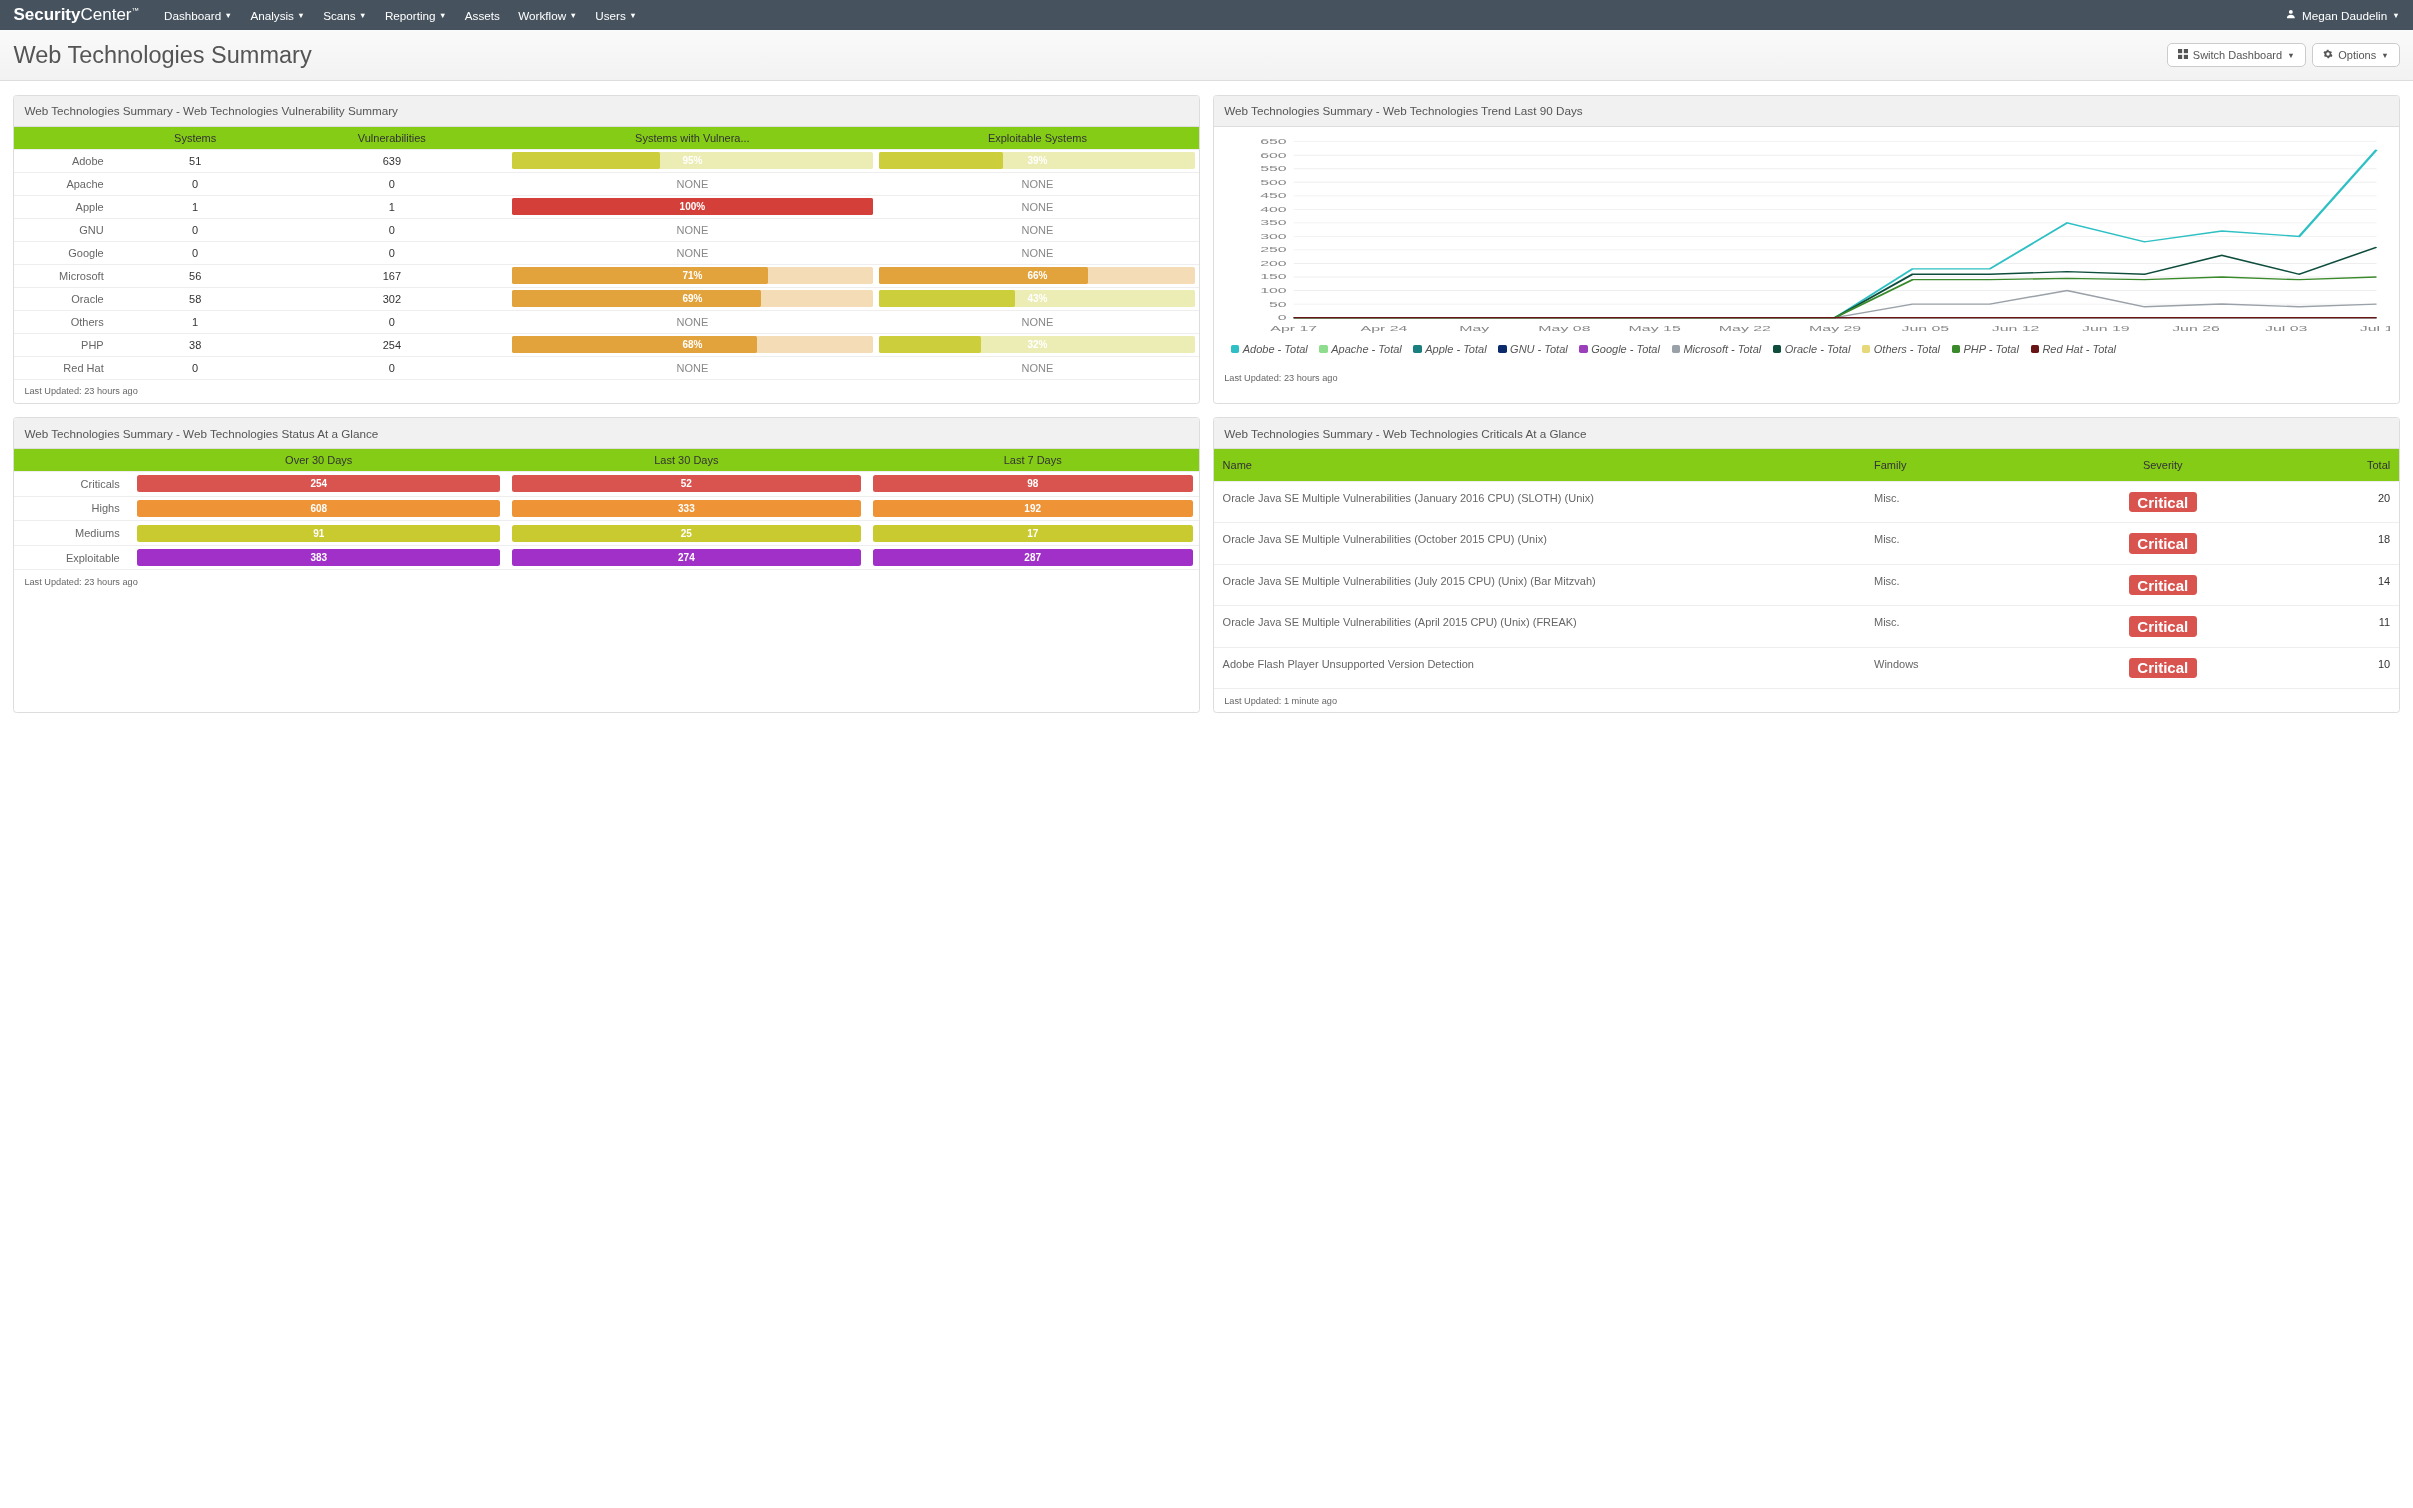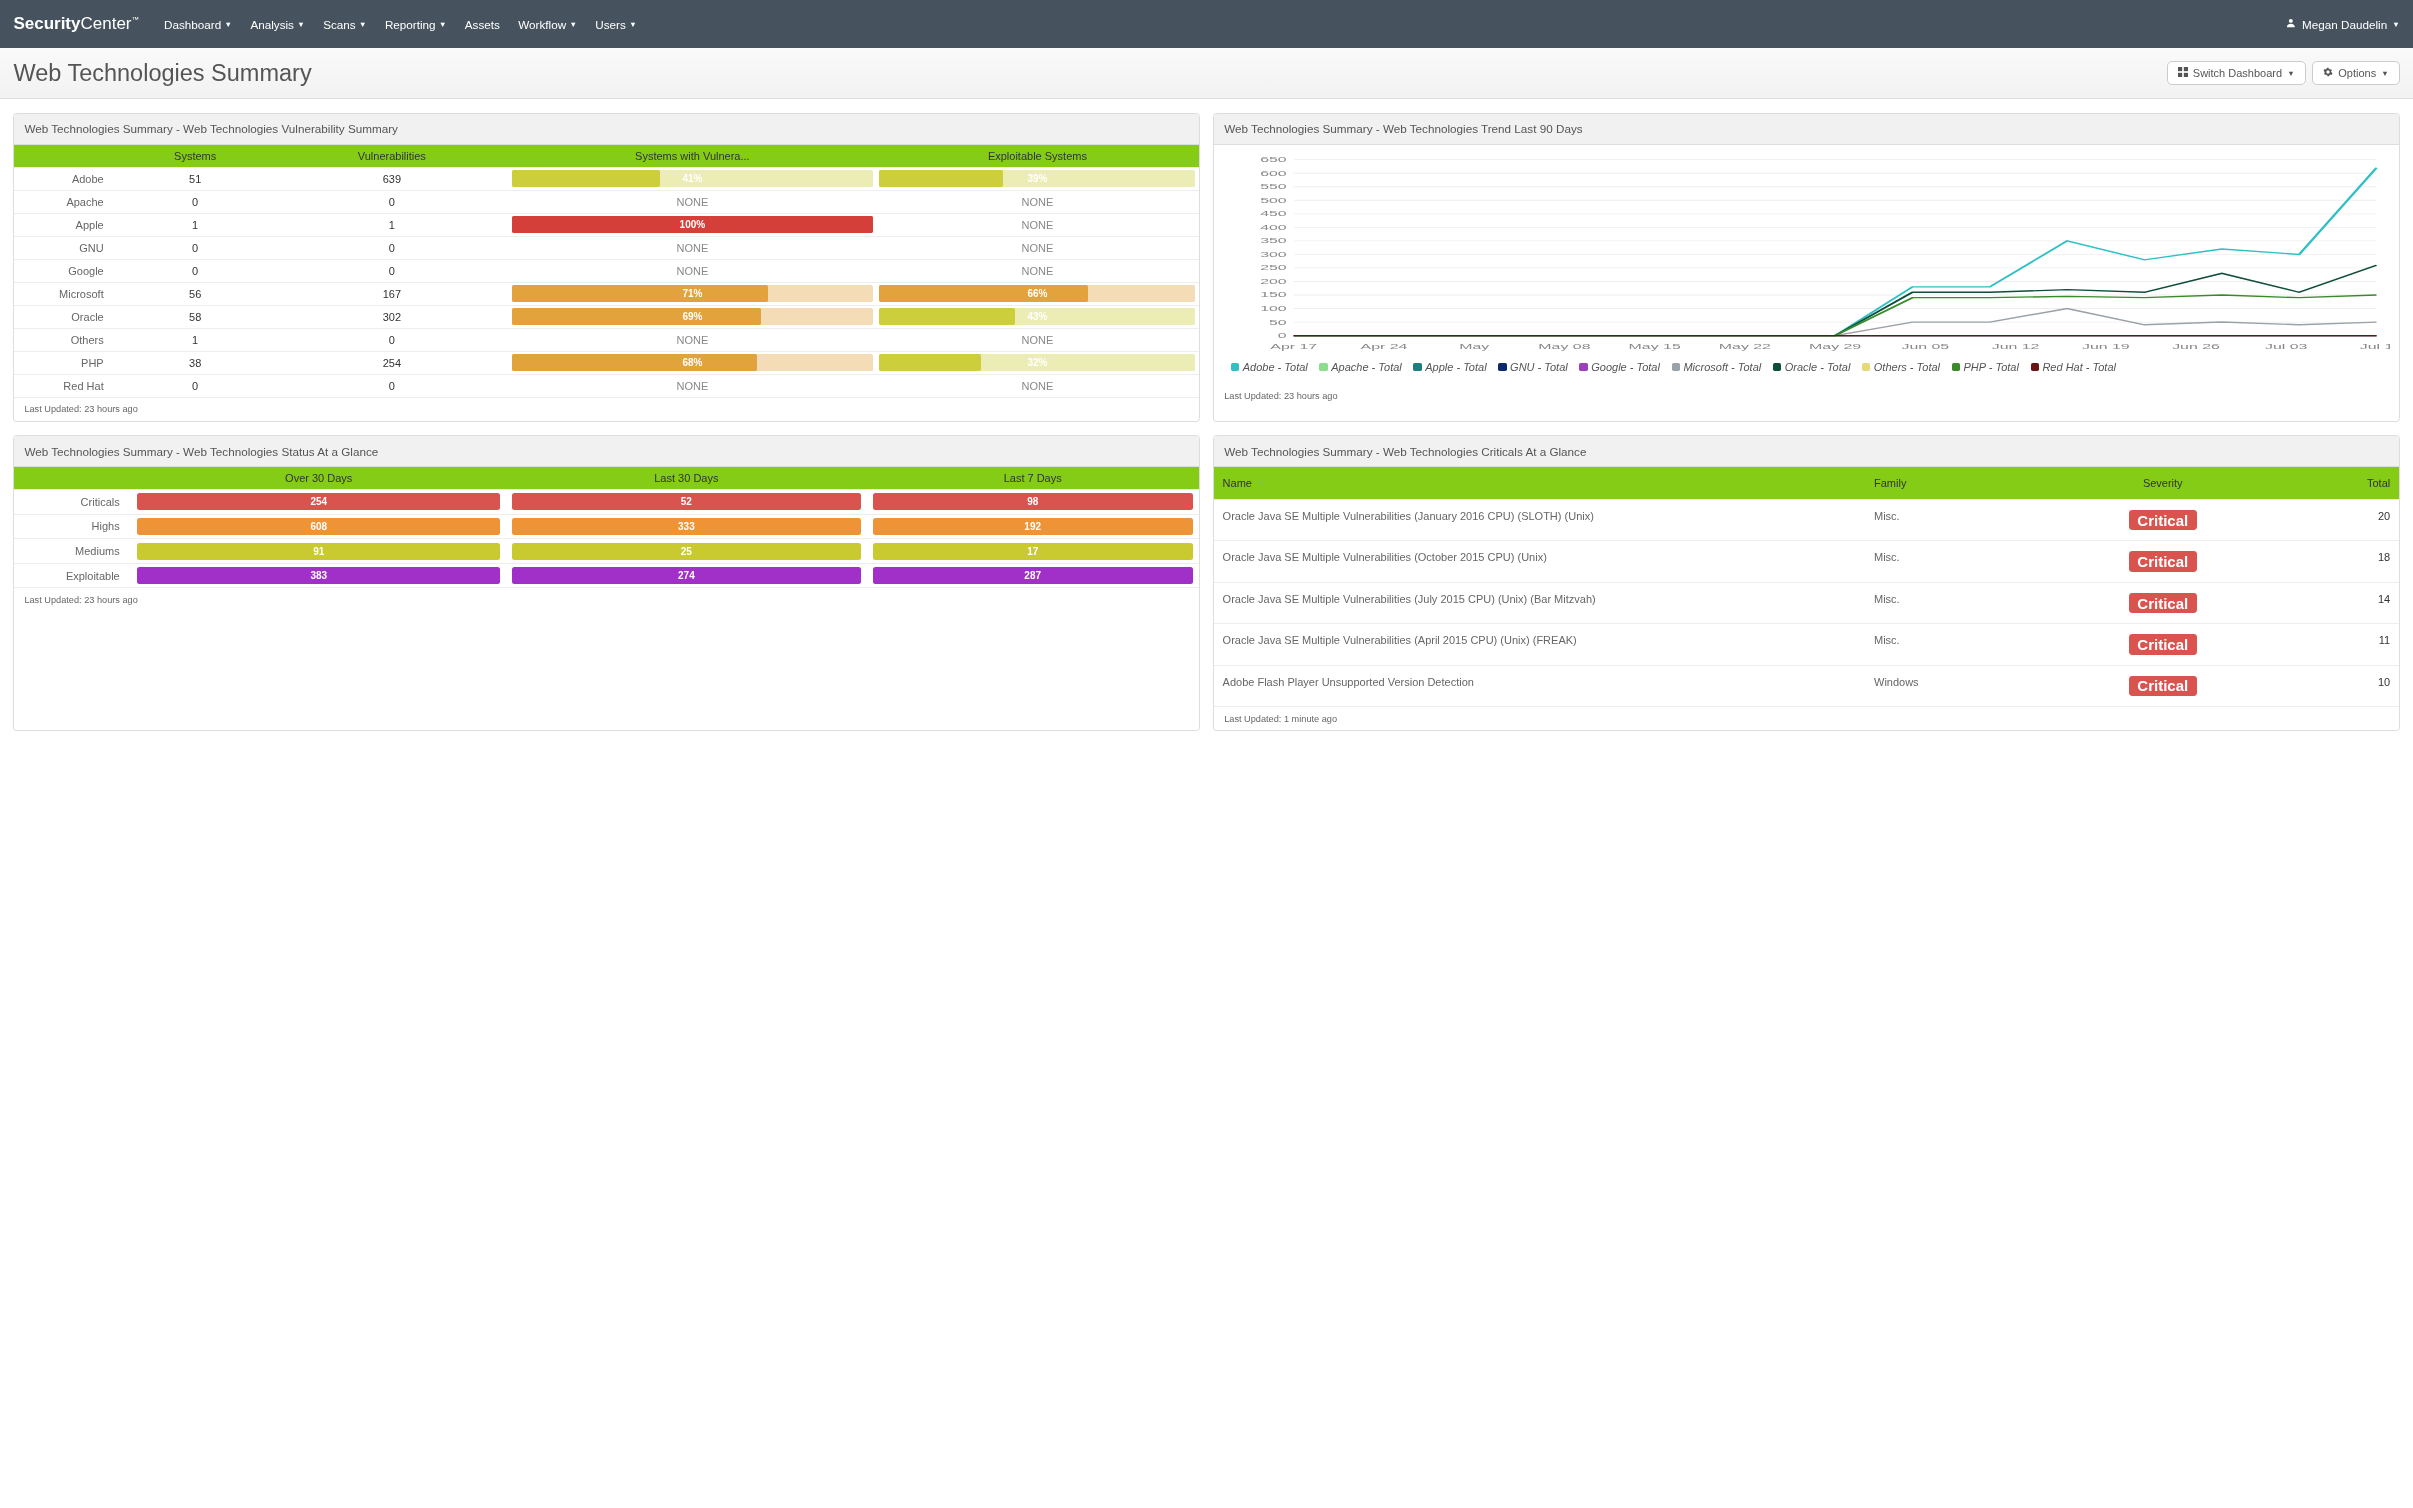--- a/index.html
+++ b/index.html
@@ -1,17 +1,17 @@
 <!DOCTYPE html>
 <html style="font-size:13.4px"><head>
 <meta charset="utf-8">
 <style>
 * { box-sizing: border-box; margin: 0; padding: 0; }
 body { font-family: "Helvetica Neue", Helvetica, Arial, sans-serif; font-size: 11px; color: #333; background: #fff; }
-.navbar { background: #46535e; color: #fff; height: 48px; display: flex; align-items: center; padding: 0 13.4px; }
+.navbar { background: #46535e; color: #fff; height: 30px; display: flex; align-items: center; padding: 0 13.4px; }
 .brand { font-size: 17px; font-weight: 300; margin-right: 25px; }
 .brand b { font-weight: 600; }
 .nav-items { display: flex; gap: 18.4px; flex: 1; }
 .nav-item { color: #fff; cursor: pointer; font-size: 11.7px; display: flex; align-items: center; gap: 3.4px; }
 .caret { font-size: 7.5px; }
 .user-menu { display: flex; align-items: center; gap: 5px; cursor: pointer; font-size: 11.7px; }
 .subheader { display: flex; align-items: center; padding: 11.7px 13.4px; border-bottom: 0.8px solid #ddd; background: linear-gradient(to bottom, #fafafa, #f2f2f2); justify-content: space-between; }
 .page-title { font-size: 23.5px; font-weight: 300; color: #555; flex: 1; }
 .btn { background: #fff; border: 0.8px solid #ccc; border-radius: 5px; padding: 5px 10px; font-size: 11px; color: #555; cursor: pointer; display: inline-flex; align-items: center; gap: 5px; }
 .btn + .btn { margin-left: 6.7px; }
@@ -130,21 +130,21 @@
             </tr>
           </thead>
         <tbody id="vs-body">
             <tr>
               <td class="row-label">Adobe</td>
               <td>51</td>
               <td>639</td>
               <td class="bar-cell">
                 <div class="bar" style="background:#cccf3b60">
                   <div class="bar-bg" style="width:41%;background:#cccf3b"></div>
-                  <span class="bar-text">41%</span>
+                  <span class="bar-text">95%</span>
                 </div>
               </td>
               <td class="bar-cell">
                 <div class="bar" style="background:#cccf3b60">
                   <div class="bar-bg" style="width:39%;background:#cccf3b"></div>
                   <span class="bar-text">39%</span>
                 </div>
               </td>
             </tr>
             <tr>

